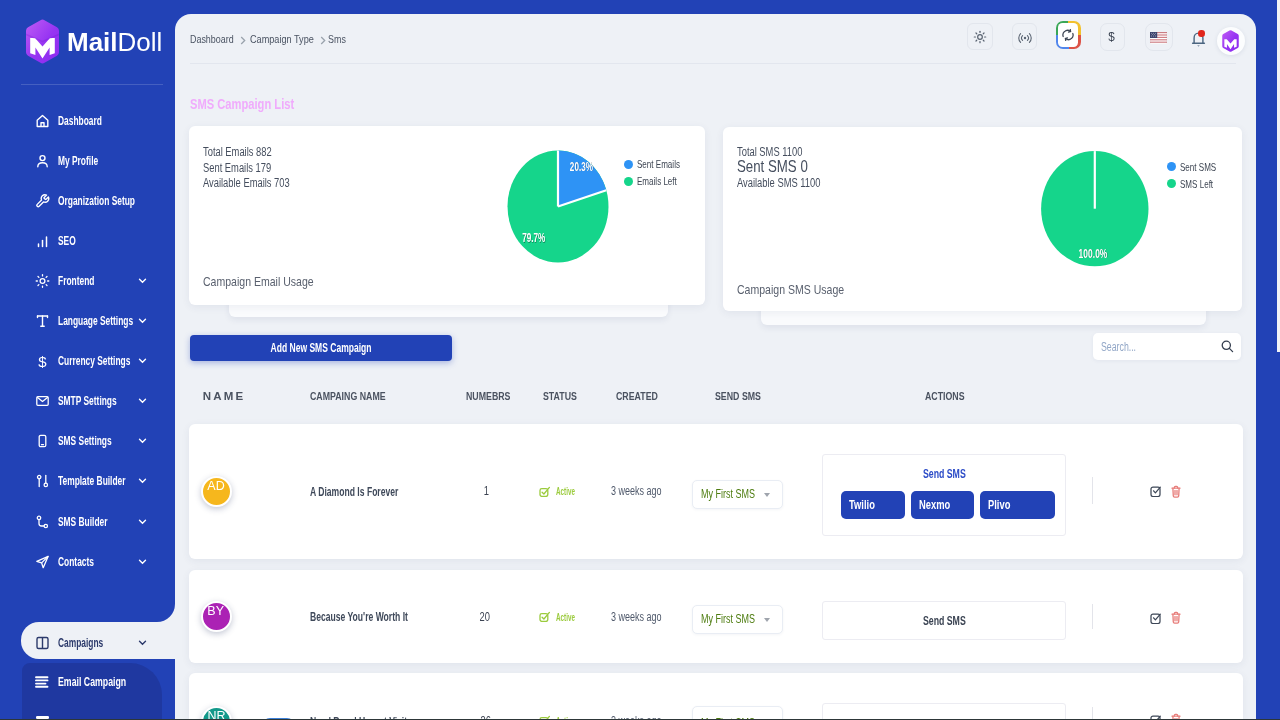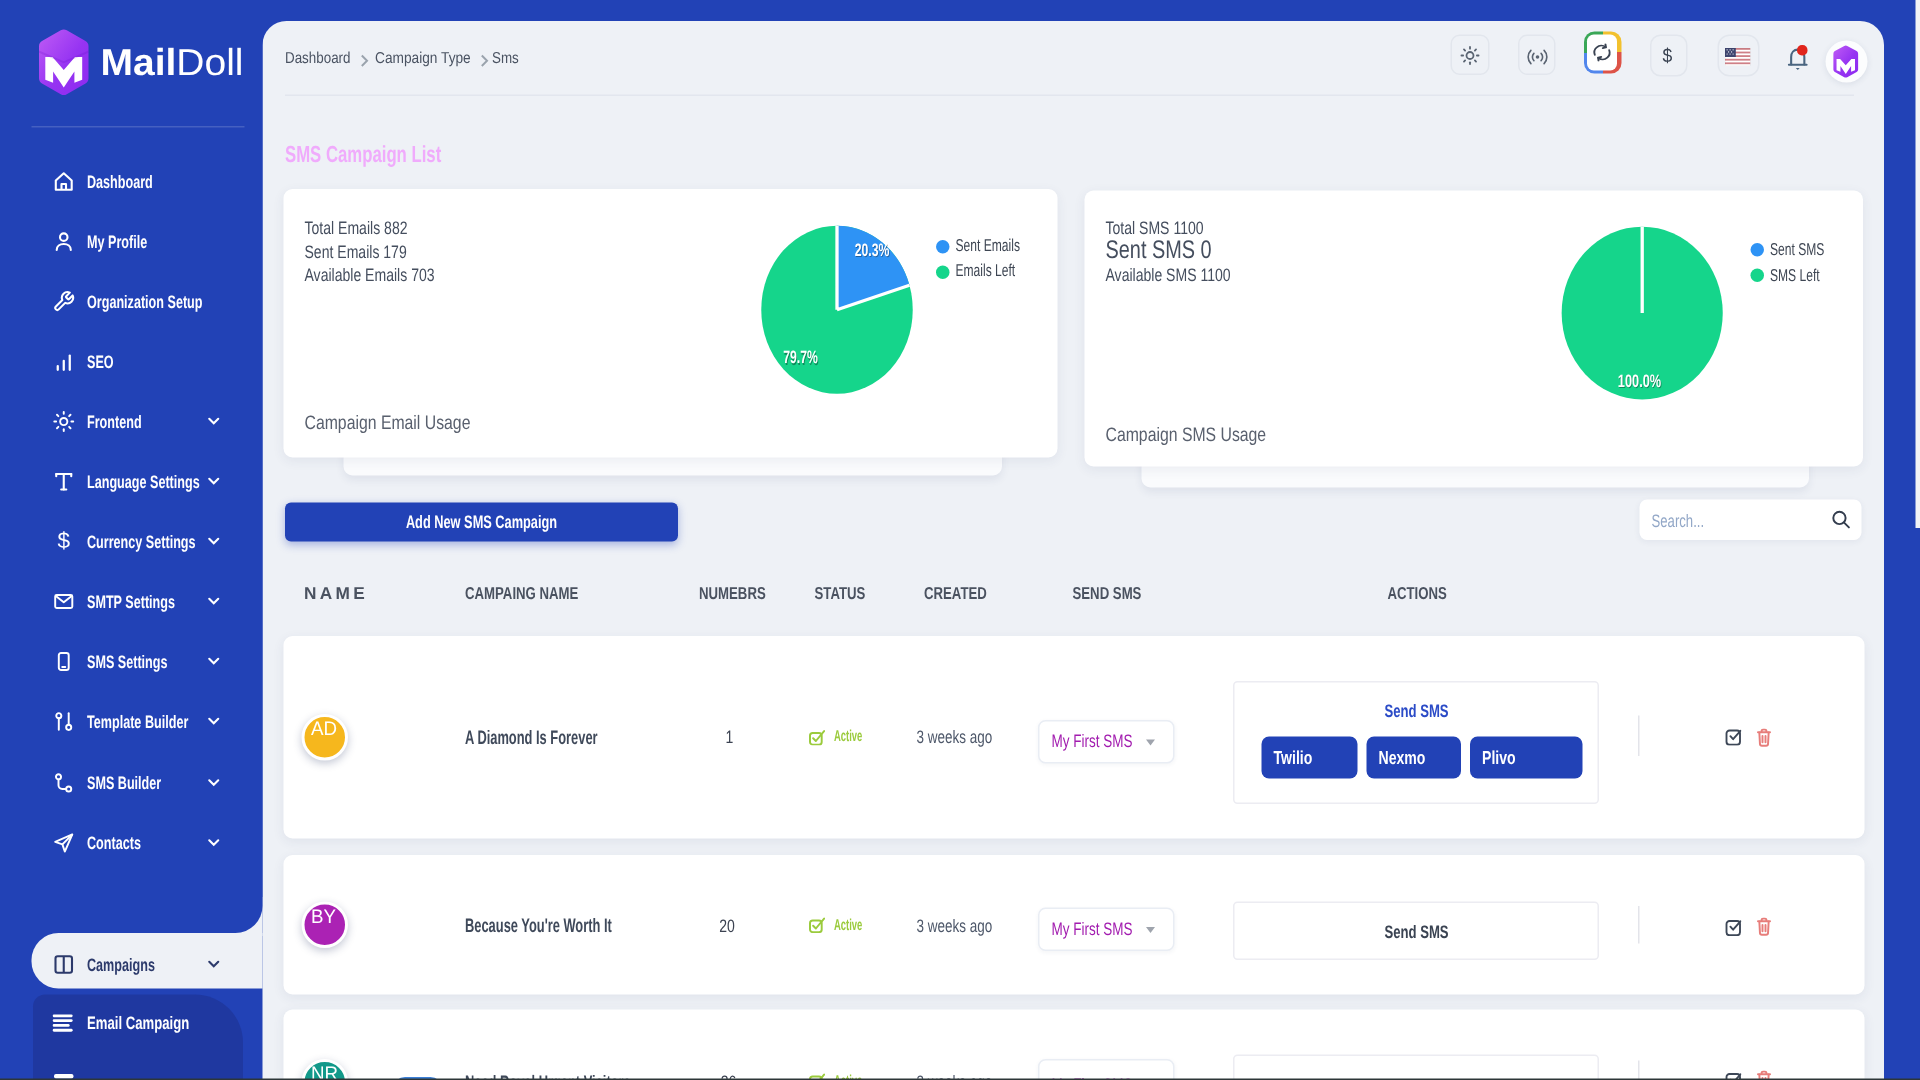--- a/index.html
+++ b/index.html
@@ -30,21 +30,21 @@
   .card { position:absolute; background:#fff; border-radius:6px; box-shadow:0 2px 8px rgba(40,55,100,.07); }
   .ghost { position:absolute; background:#fafbfd; border-radius:6px; box-shadow:0 3px 6px rgba(40,55,100,.08); }
 
   .hdrcell { position:absolute; font-size:11.5px; font-weight:bold; color:#4a5260; }
   .hdrcell>span { display:inline-block; transform:scaleX(.765); transform-origin:0 50%; }
 
   .avatar { position:absolute; width:31px; height:31px; border-radius:50%; border:2.5px solid #fff; box-shadow:0 2px 6px rgba(40,55,100,.28); color:#fff; font-size:13px; font-weight:normal; display:flex; align-items:flex-start; justify-content:center; }
   .avatar>span { display:inline-block; transform:scaleX(.96); }
 
   .drop { position:absolute; width:91px; height:29px; background:#fff; border:1px solid #e9edf4; border-radius:5px; box-shadow:0 1px 3px rgba(40,55,100,.05); }
-  .drop .dt { position:absolute; left:8px; top:50%; transform:translateY(-50%); font-size:12px; color:#a21caf; }
+  .drop .dt { position:absolute; left:8px; top:50%; transform:translateY(-50%); font-size:12px; color:#4d7c0f; }
   .drop .dt>span { display:inline-block; transform:scaleX(.75); transform-origin:0 50%; }
   .drop .caret { position:absolute; right:12px; top:12.5px; width:0; height:0; border-left:3.5px solid transparent; border-right:3.5px solid transparent; border-top:4px solid #9fa4ad; }
 
   .sendbox { position:absolute; left:822px; width:244px; background:#fff; border:1px solid #ececf2; border-radius:3px; }
   .pbtn { position:absolute; top:0; height:28px; background:#2242b6; border-radius:5px; color:#fff; font-size:12.5px; font-weight:bold; }
   .pbtn>span { position:absolute; left:8px; top:50%; transform:translateY(-50%) scaleX(.75); transform-origin:0 50%; display:inline-block; }
 
   .vline { position:absolute; width:1px; background:#e3e4ea; }
 
   #botbar { left:0; top:718.7px; width:1280px; height:1.3px; background:#2d3638; }

